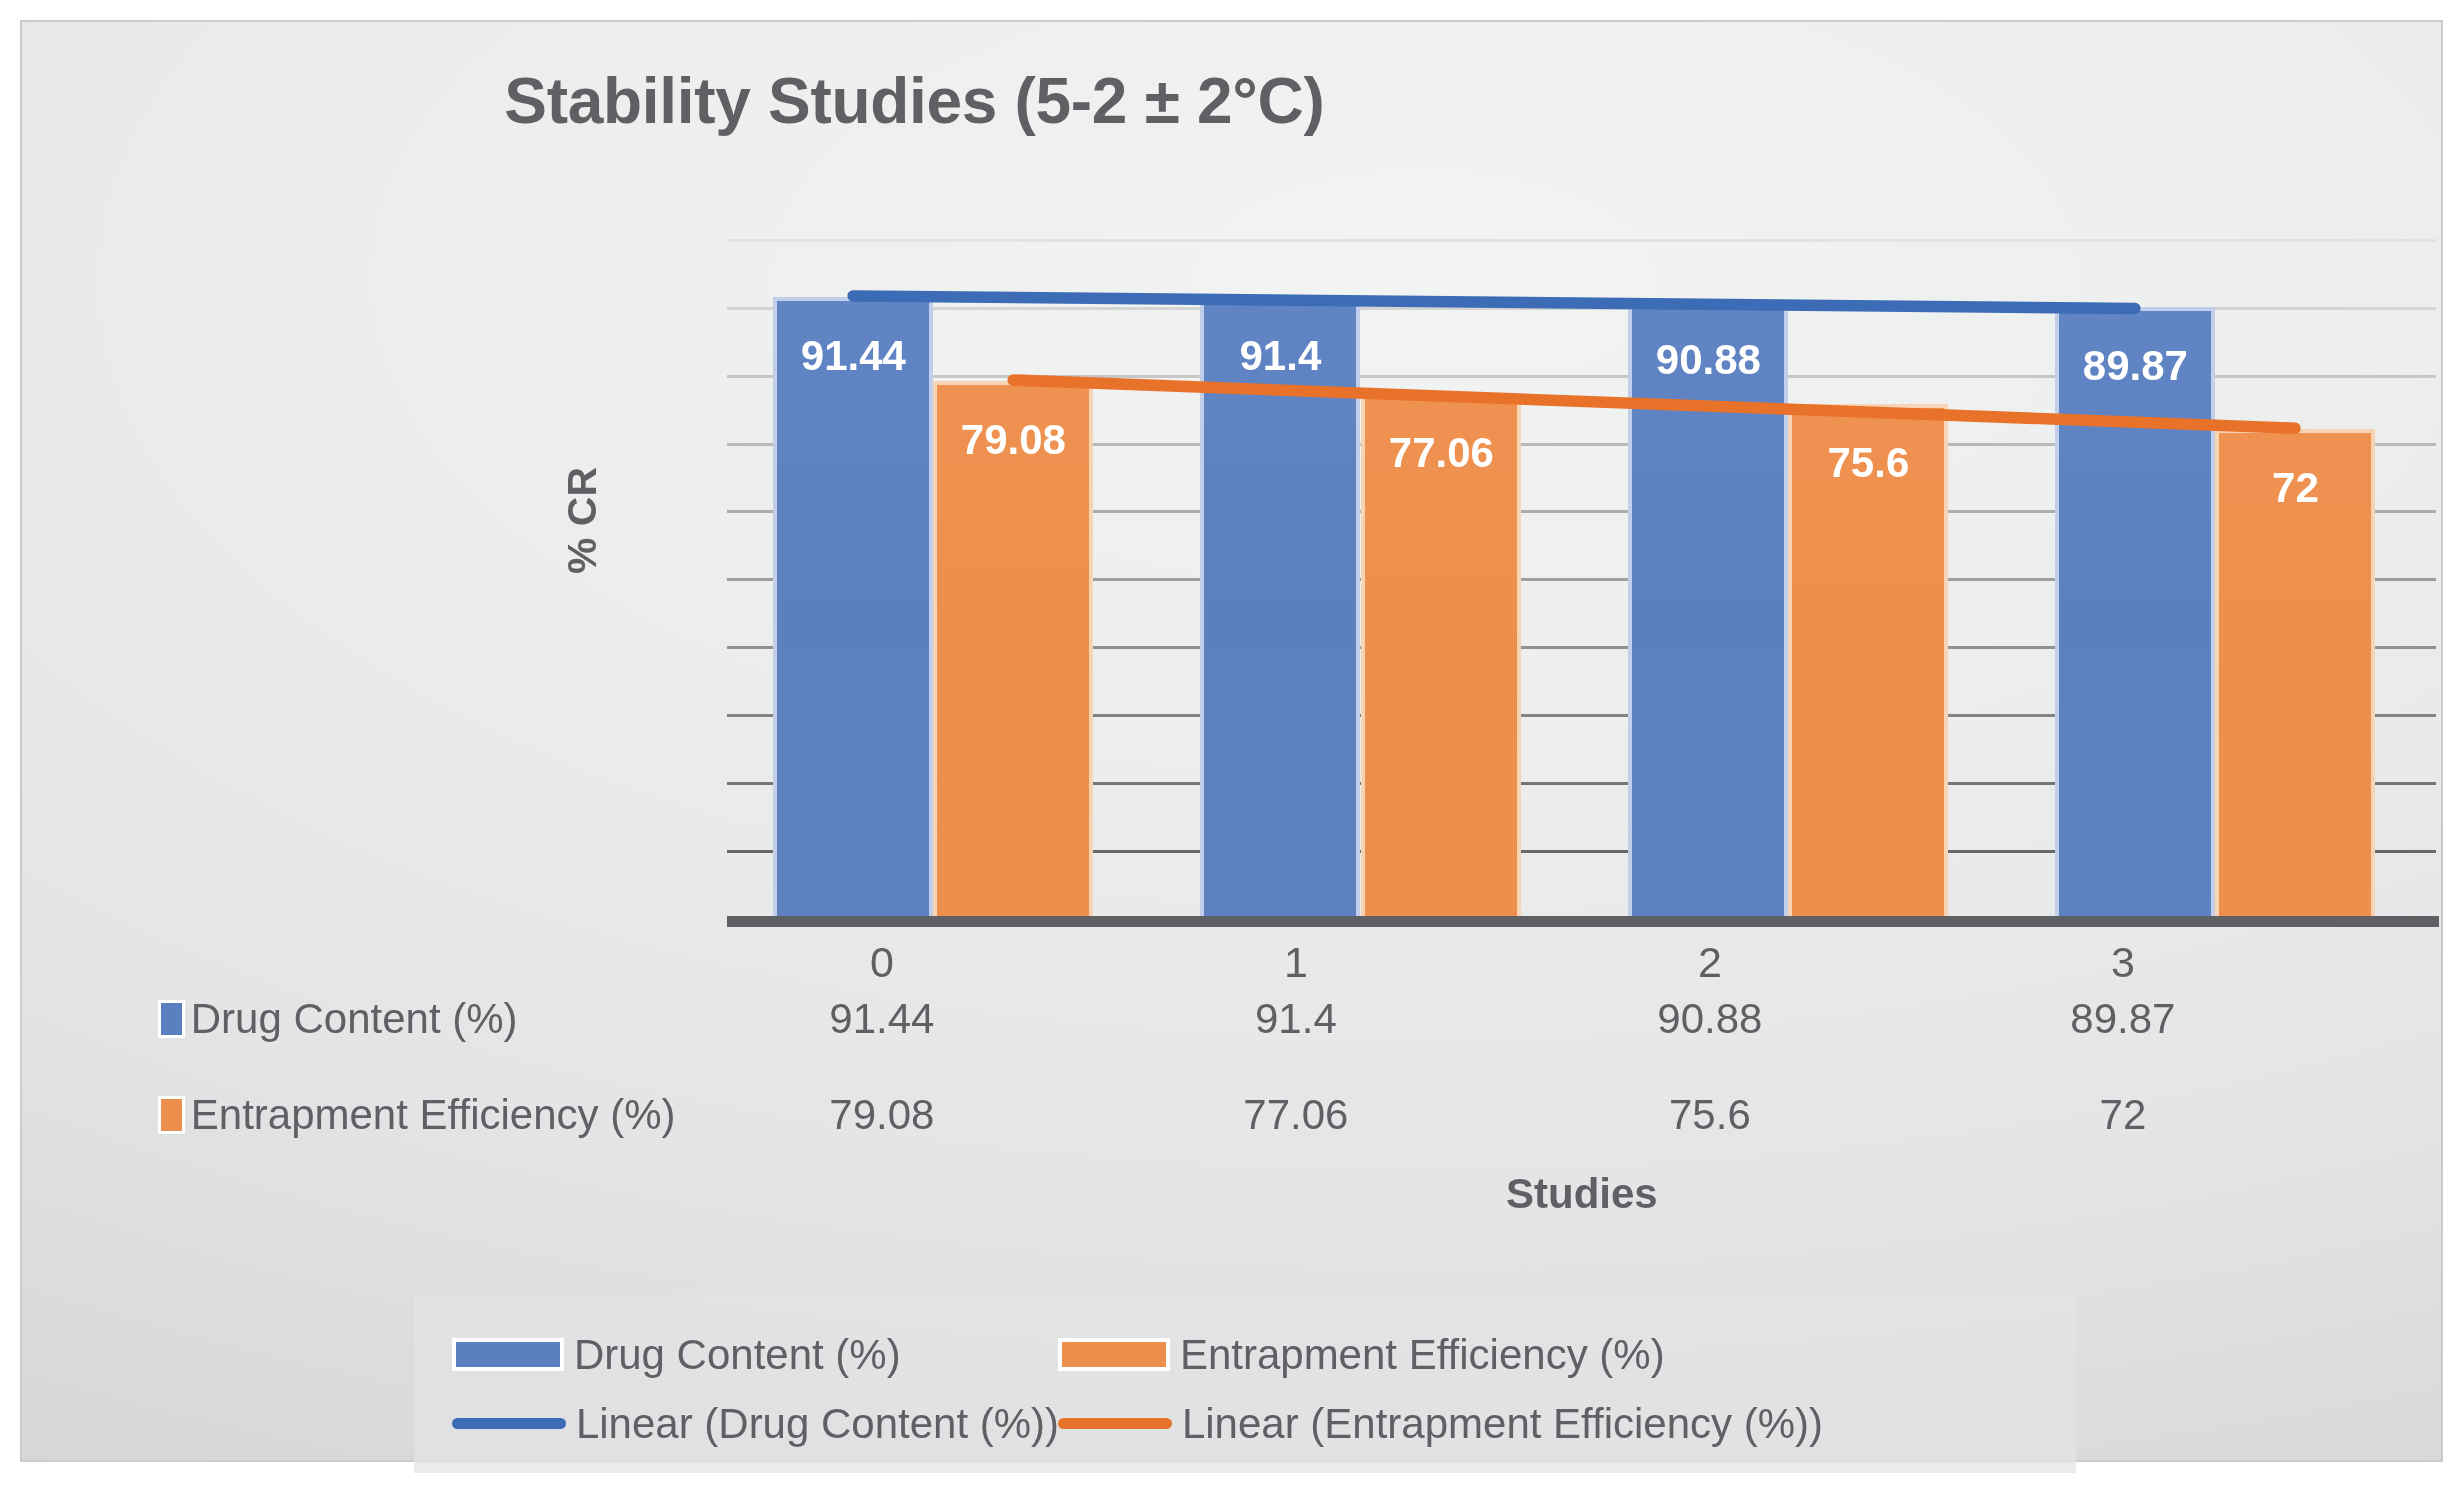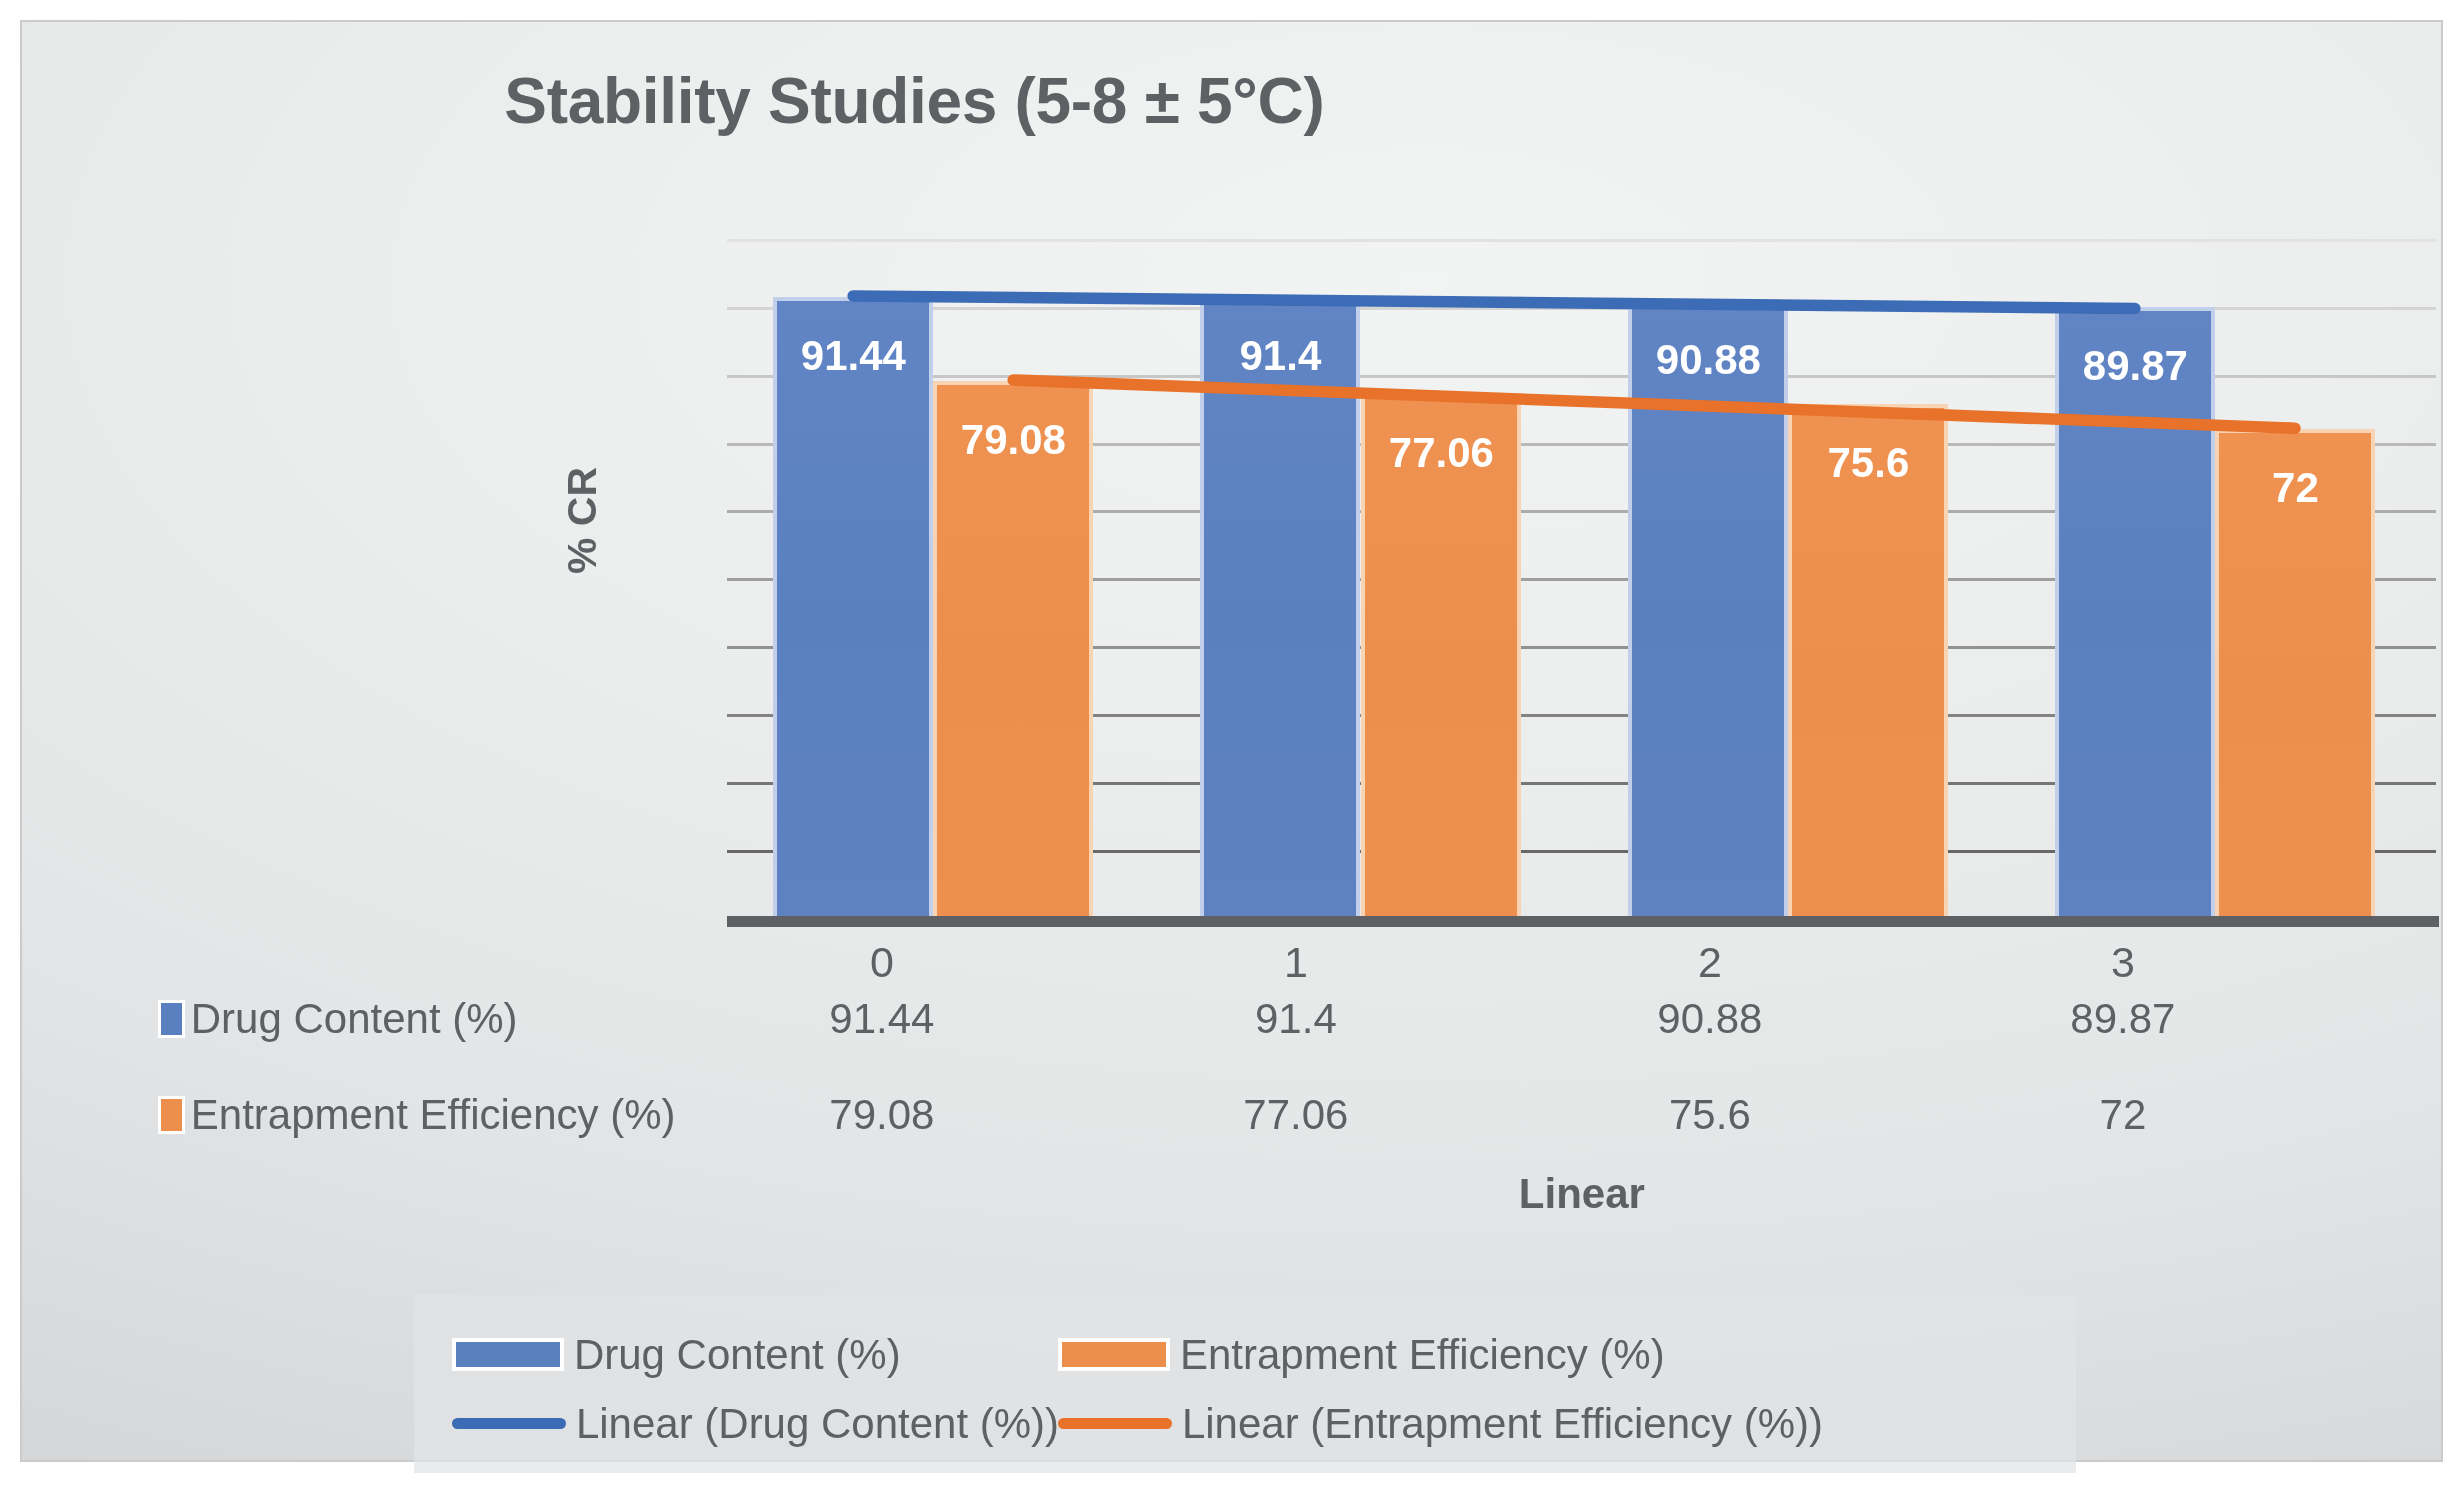--- a/index.html
+++ b/index.html
@@ -200,21 +200,21 @@
     flex: none;
   }
   .lg-line.blue   { background: #3c6cb5; }
   .lg-line.orange { background: #e8722a; }
 </style>
 </head>
 <body>
 
 <div id="chart-frame">
 
-  <div id="chart-title">Stability Studies (5-8 ± 5°C)</div>
+  <div id="chart-title">Stability Studies (5-2 ± 2°C)</div>
 
   <div id="y-axis-title">% CR</div>
 
   <div id="plot-area">
 
   <div class="gridline" style="top: 0px; background: rgb(226, 226, 226);"></div>
       <div class="gridline" style="top: 68px; background: rgb(212, 212, 212);"></div>
       <div class="gridline" style="top: 136px; background: rgb(199, 199, 199);"></div>
       <div class="gridline" style="top: 204px; background: rgb(185, 185, 185);"></div>
       <div class="gridline" style="top: 271px; background: rgb(172, 172, 172);"></div>
@@ -273,21 +273,21 @@
   <div class="dt-cell" style="left:744px; top:973px;">91.44</div>
   <div class="dt-cell" style="left:1158px; top:973px;">91.4</div>
   <div class="dt-cell" style="left:1572px; top:973px;">90.88</div>
   <div class="dt-cell" style="left:1985px; top:973px;">89.87</div>
 
   <div class="dt-cell" style="left:744px; top:1069px;">79.08</div>
   <div class="dt-cell" style="left:1158px; top:1069px;">77.06</div>
   <div class="dt-cell" style="left:1572px; top:1069px;">75.6</div>
   <div class="dt-cell" style="left:1985px; top:1069px;">72</div>
 
-  <div id="x-axis-title">Linear</div>
+  <div id="x-axis-title">Studies</div>
 
   <div id="legend-box">
     <div class="legend-entry" style="left:38px; top:36px;">
       <span class="lg-box blue"></span>
       <span>Drug Content (%)</span>
     </div>
     <div class="legend-entry" style="left:644px; top:36px;">
       <span class="lg-box orange"></span>
       <span>Entrapment Efficiency (%)</span>
     </div>

